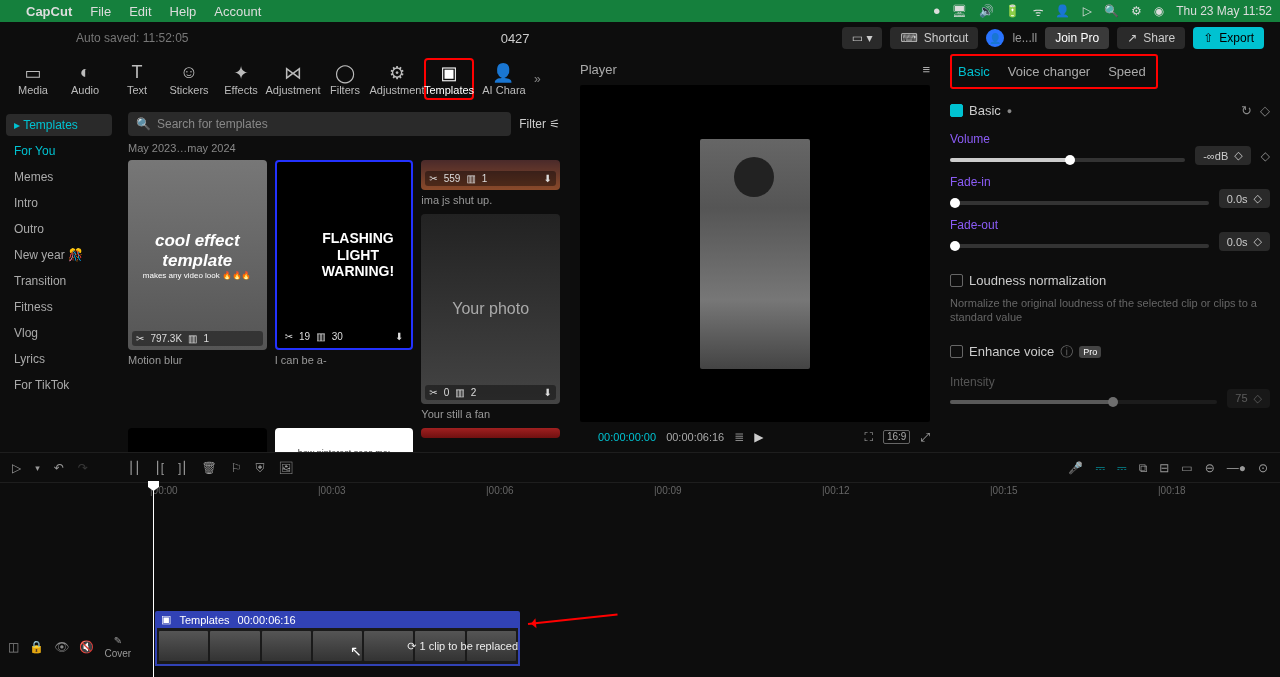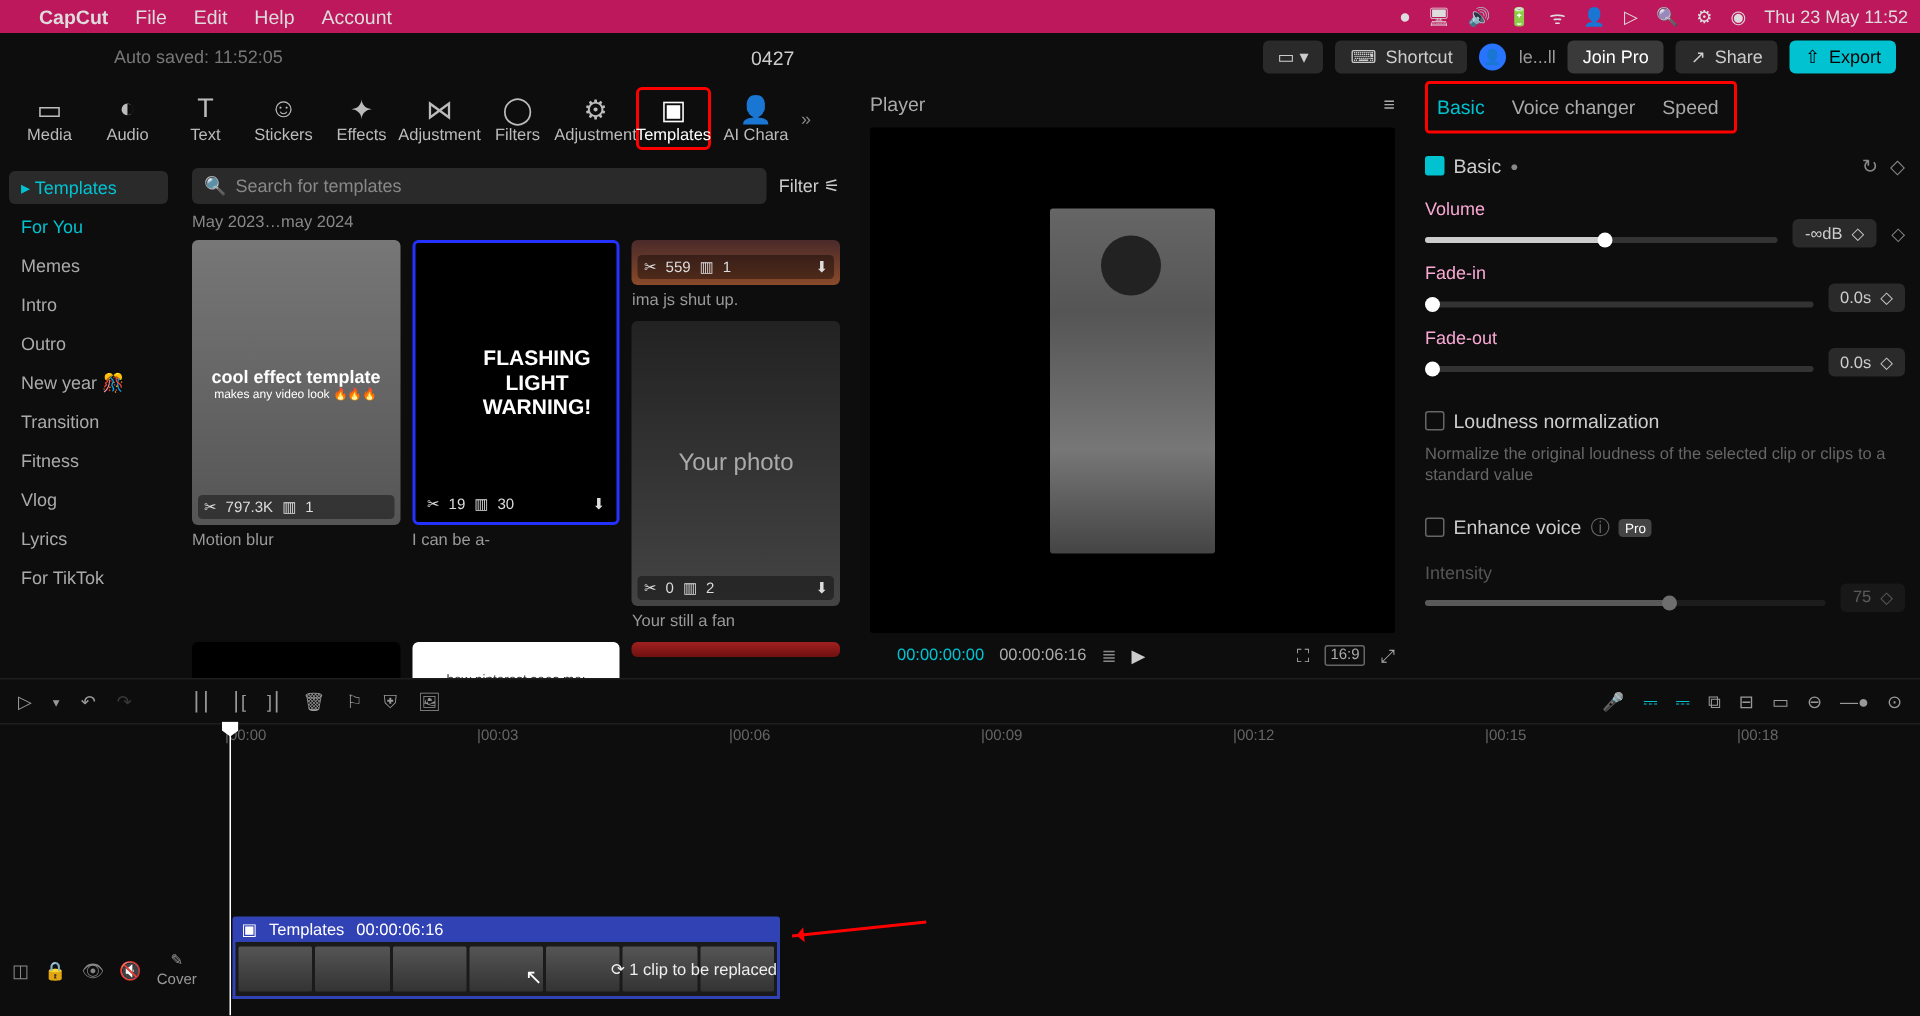--- a/index.html
+++ b/index.html
@@ -1,19 +1,19 @@
 <!DOCTYPE html>
 <html><head>
 <meta charset="utf-8">
 <style>
 * { margin: 0; padding: 0; box-sizing: border-box; font-family: -apple-system, BlinkMacSystemFont, "Segoe UI", sans-serif; }
 body { background: #0d0d0d; color: #ccc; width: 1280px; height: 677px; overflow: hidden; font-size: 12px; }
 
 
-.menubar { height: 22px; background: #be185d; display: flex; align-items: center; padding: 0 8px; gap: 18px; font-size: 13px; color: #ddd; }
+.menubar { height: 22px; background: #15803d; display: flex; align-items: center; padding: 0 8px; gap: 18px; font-size: 13px; color: #ddd; }
 .menubar .apple { font-size: 14px; }
 .menubar .app-name { font-weight: 600; }
 .menubar .spacer { flex: 1; }
 .menubar .right { display: flex; align-items: center; gap: 12px; font-size: 12px; }
 .menubar .right span { display:inline-flex; align-items:center; }
 
 
 .topbar { height: 32px; display: flex; align-items: center; padding: 0 16px; gap: 8px; background: #0d0d0d; }
 .topbar .autosaved { color: #777; font-size: 12px; margin-left: 60px;}
 .topbar .title { flex: 1; text-align: center; color: #ccc; font-size: 13px; }
@@ -43,21 +43,21 @@
 .filter-btn { color:#ccc; font-size:12px;}
 .date-range { color:#888; font-size:11px; margin-bottom:6px;}
 .tpl-grid { display:grid; grid-template-columns: repeat(3, 1fr); gap:8px;}
 .tpl-card { display:flex; flex-direction:column; gap:4px;}
 .tpl-thumb { background:#2a2a2a; border-radius:4px; position:relative; height:190px; display:flex; align-items:center; justify-content:center; color:#ccc; font-size:11px; text-align:center; padding:4px; overflow:hidden;}
 .tpl-thumb.short { height:88px;}
 .tpl-stats { position:absolute; bottom:4px; left:4px; right:4px; display:flex; align-items:center; gap:6px; font-size:10px; color:#ddd; background:rgba(0,0,0,.4); padding:2px 4px; border-radius:3px;}
 .tpl-stats .dl { margin-left:auto;}
 .tpl-caption { color:#999; font-size:11px;}
 .thumb-1 {background:linear-gradient(#777,#555);}
-.thumb-1 .txt1{font-weight:700;color:#fff;font-size:12px;}
+.thumb-1 .txt1{font-weight:700;font-style:italic;color:#fff;font-size:17px;}
 .thumb-1 .txt2{font-size:8px;color:#fff;}
 .thumb-2 {border:2px solid #2332ff;background:#000;padding-left:32px;}
 .thumb-2 .warn{color:#fff;font-weight:600;font-size:14px;line-height:1.2;}
 .thumb-3short{height:42px;background:linear-gradient(#4a2a2a,#8a4a2a);}
 .thumb-4{background:linear-gradient(#222,#444);} 
 .thumb-4 .yp{color:#aaa;font-size:16px;}
 .thumb-5{background:#fff;color:#333;}
 .thumb-6short{height:42px;background:linear-gradient(#a02020,#701010);}
 
 
@@ -75,21 +75,21 @@
 
 .inspector { flex:1; padding:0 10px;}
 .insp-tabs { display:flex; gap:18px; padding:8px 6px; border:2px solid #f00; border-radius:3px; width:208px;}
 .insp-tab { color:#aaa; font-size:13px; cursor:pointer;}
 .insp-tab.active { color:#00c2d1;}
 .insp-section { margin-top:10px;}
 .insp-title-row{display:flex;align-items:center;gap:6px;color:#ccc;font-size:13px;padding:4px 0;}
 .chk{width:13px;height:13px;border:1px solid #666;border-radius:2px;display:inline-block;}
 .chk.on{background:#00c2d1;border-color:#00c2d1;}
 .insp-right{margin-left:auto;display:flex;gap:8px;color:#888;}
-.ctl-label{color:#f9a8d4;font-size:12px;margin-top:10px;}
+.ctl-label{color:#8b5cf6;font-size:12px;margin-top:10px;}
 .slider{height:4px;background:#333;border-radius:2px;margin-top:8px;position:relative;}
 .slider .fill{height:100%;background:#ccc;border-radius:2px;}
 .slider .knob{width:10px;height:10px;border-radius:50%;background:#fff;position:absolute;top:-3px;}
 .val-box{background:#2a2a2a;border-radius:4px;padding:3px 8px;font-size:11px;color:#ccc;display:inline-flex;align-items:center;gap:6px;}
 .row{display:flex;align-items:center;gap:10px;}
 .row .slider{flex:1;}
 .insp-desc{color:#666;font-size:11px;margin-top:4px;line-height:1.3;}
 .pro-badge{background:#444;color:#fff;font-size:9px;border-radius:3px;padding:1px 4px;}
 
 

